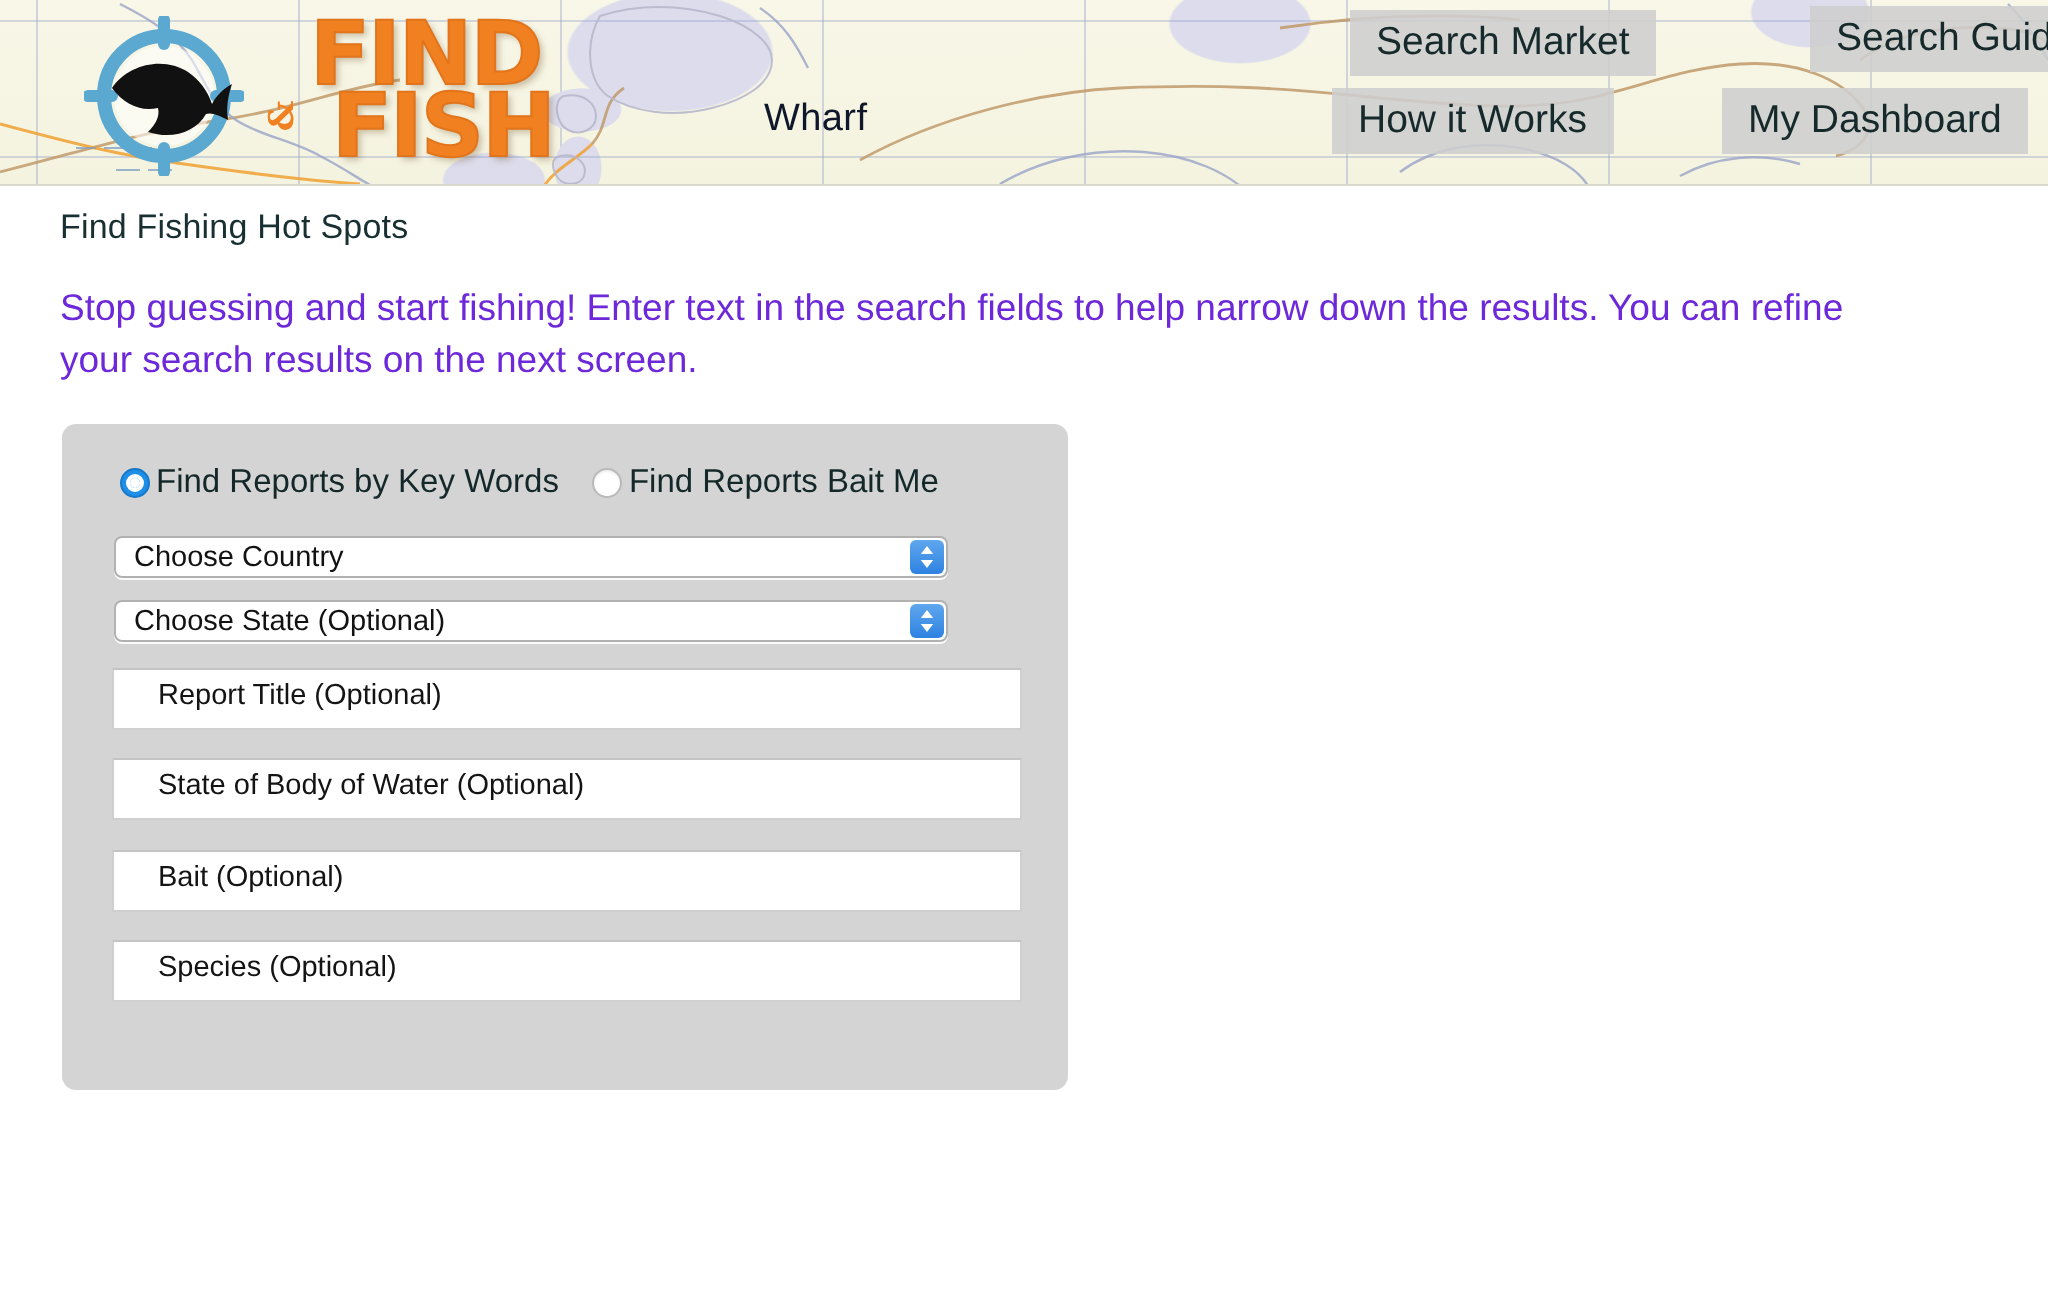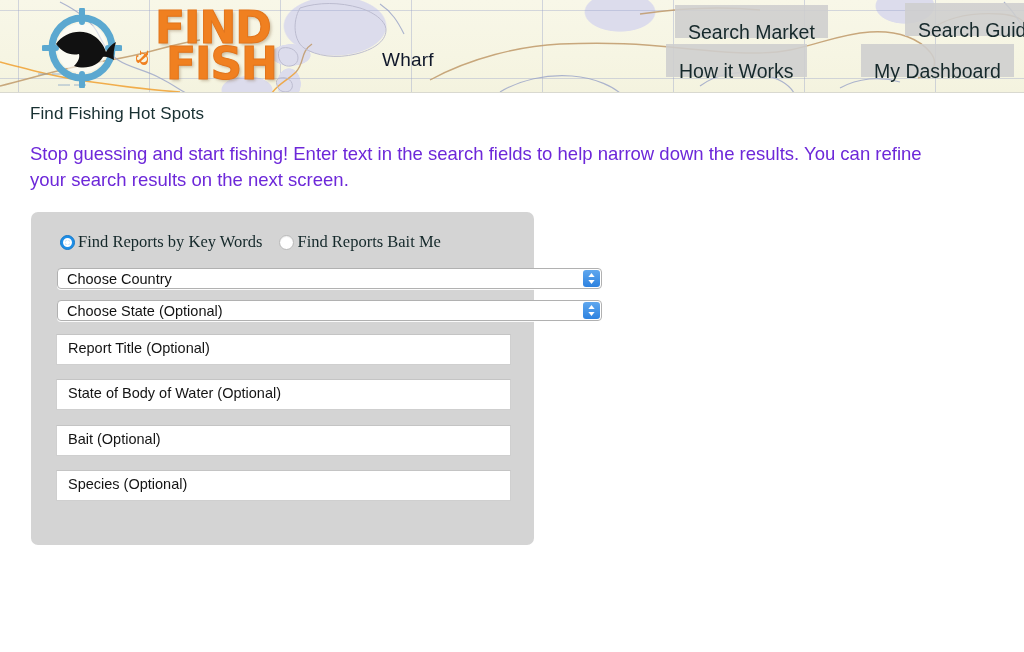--- a/index.html
+++ b/index.html
@@ -123,21 +123,21 @@
   }
   .nav-row { position: relative; height: 38px; }
   .nav-btn {
     position: absolute;
     background: rgba(206,206,206,0.88);
     color: #16292b;
     font-size: 19.5px;
     font-family: "Liberation Sans", sans-serif;
     line-height: 33px;
     height: 33px;
-    padding: 11px 13px;
+    padding: 0 13px;
     white-space: nowrap;
     cursor: pointer;
     box-sizing: border-box;
   }
   #nav-search-market  { left: 9px;   top: 2px; }
   #nav-search-guides  { left: 195px; top: 0px; margin-left: 44px; }
   #nav-how-it-works   { left: 0px;   top: 41px; }
   #nav-my-dashboard   { left: 195px; top: 41px; }
 
   
@@ -176,21 +176,20 @@
     border-radius: 7px;
     box-sizing: border-box;
   }
 
   .radio-row {
     position: absolute;
     left: 29px;
     top: 20px;
     display: flex;
     align-items: flex-end;
-    font-family: Liberation Serif, serif;
   }
   .radio-opt {
     display: flex;
     align-items: center;
     cursor: pointer;
   }
   .radio-opt + .radio-opt { margin-left: 17px; }
   .radio-dot {
     width: 15px;
     height: 15px;
@@ -229,21 +228,21 @@
   .radio-label {
     font-size: 16.5px;
     color: #14282a;
     white-space: nowrap;
   }
 
   
   .mac-select {
     position: absolute;
     left: 26px;
-    width: 545px;
+    width: 417px;
     height: 21px;
     background: #ffffff;
     border: 1px solid #b1b1b1;
     border-radius: 4px;
     box-sizing: border-box;
     box-shadow: 0 1px 0 rgba(255,255,255,0.9);
     cursor: pointer;
   }
   .mac-select .sel-text {
     position: absolute;
@@ -277,21 +276,21 @@
     width: 455px;
     height: 31px;
     background: #ffffff;
     border: 1px solid #cfcfcf;
     border-top-color: #c4c4c4;
     box-sizing: border-box;
     cursor: text;
   }
   .text-field .ph {
     position: absolute;
-    left: 11px;
+    left: 22px;
     top: 5px;
     font-size: 14.5px;
     color: #141414;
     white-space: nowrap;
   }
   #field-report-title { top: 122px; }
   #field-body-water   { top: 167px; }
   #field-bait         { top: 213px; }
   #field-species      { top: 258px; }
 </style>

